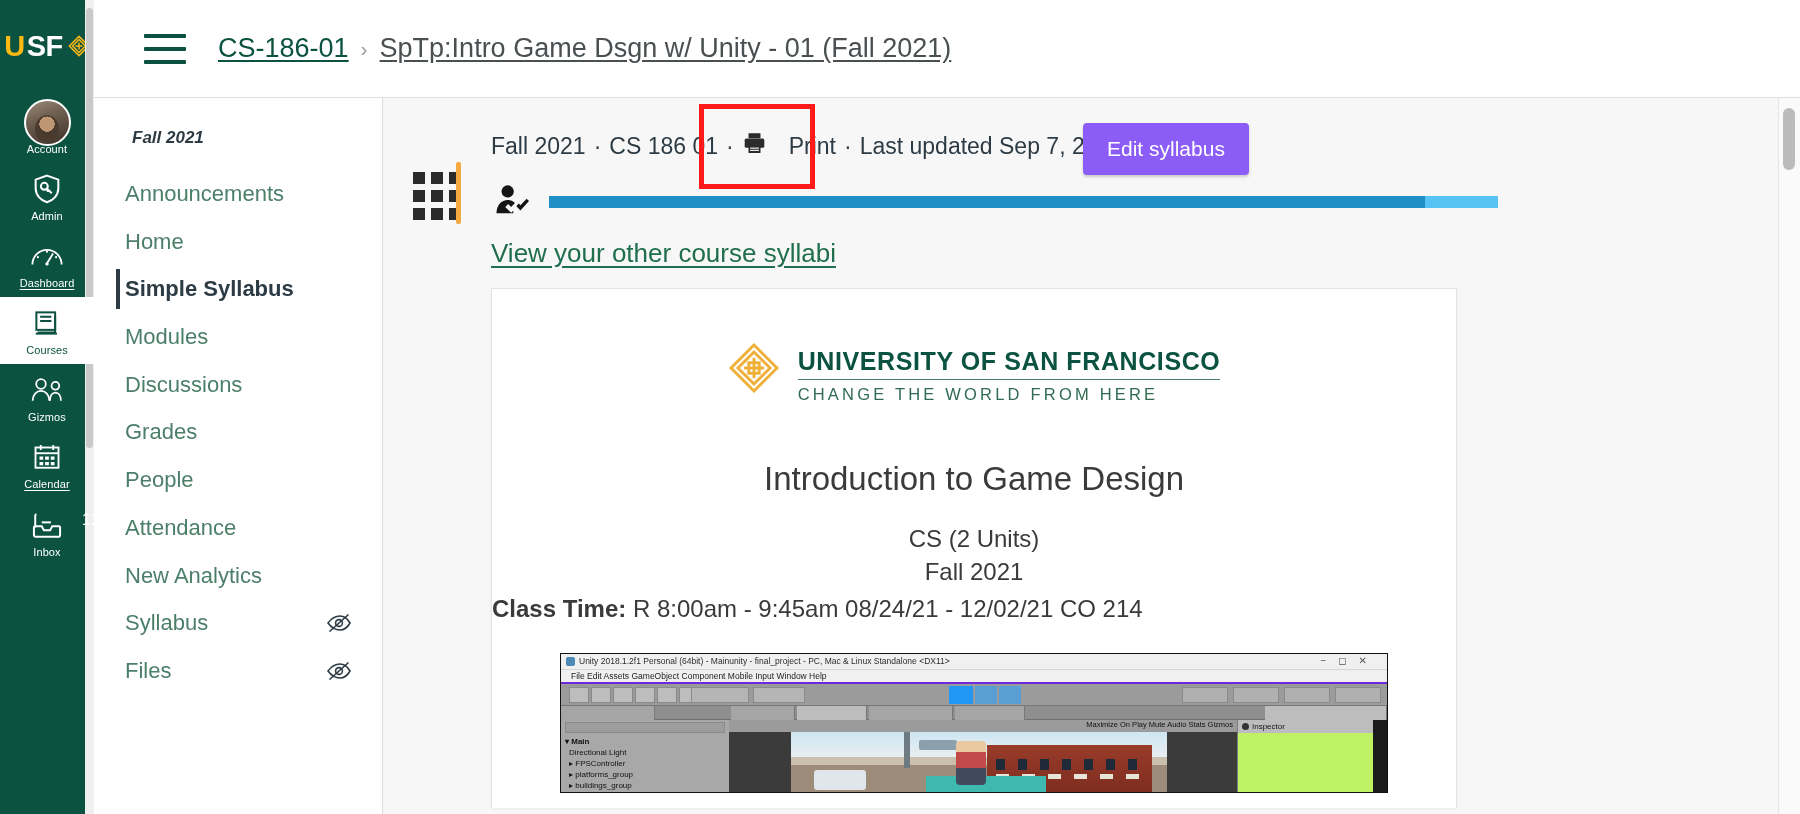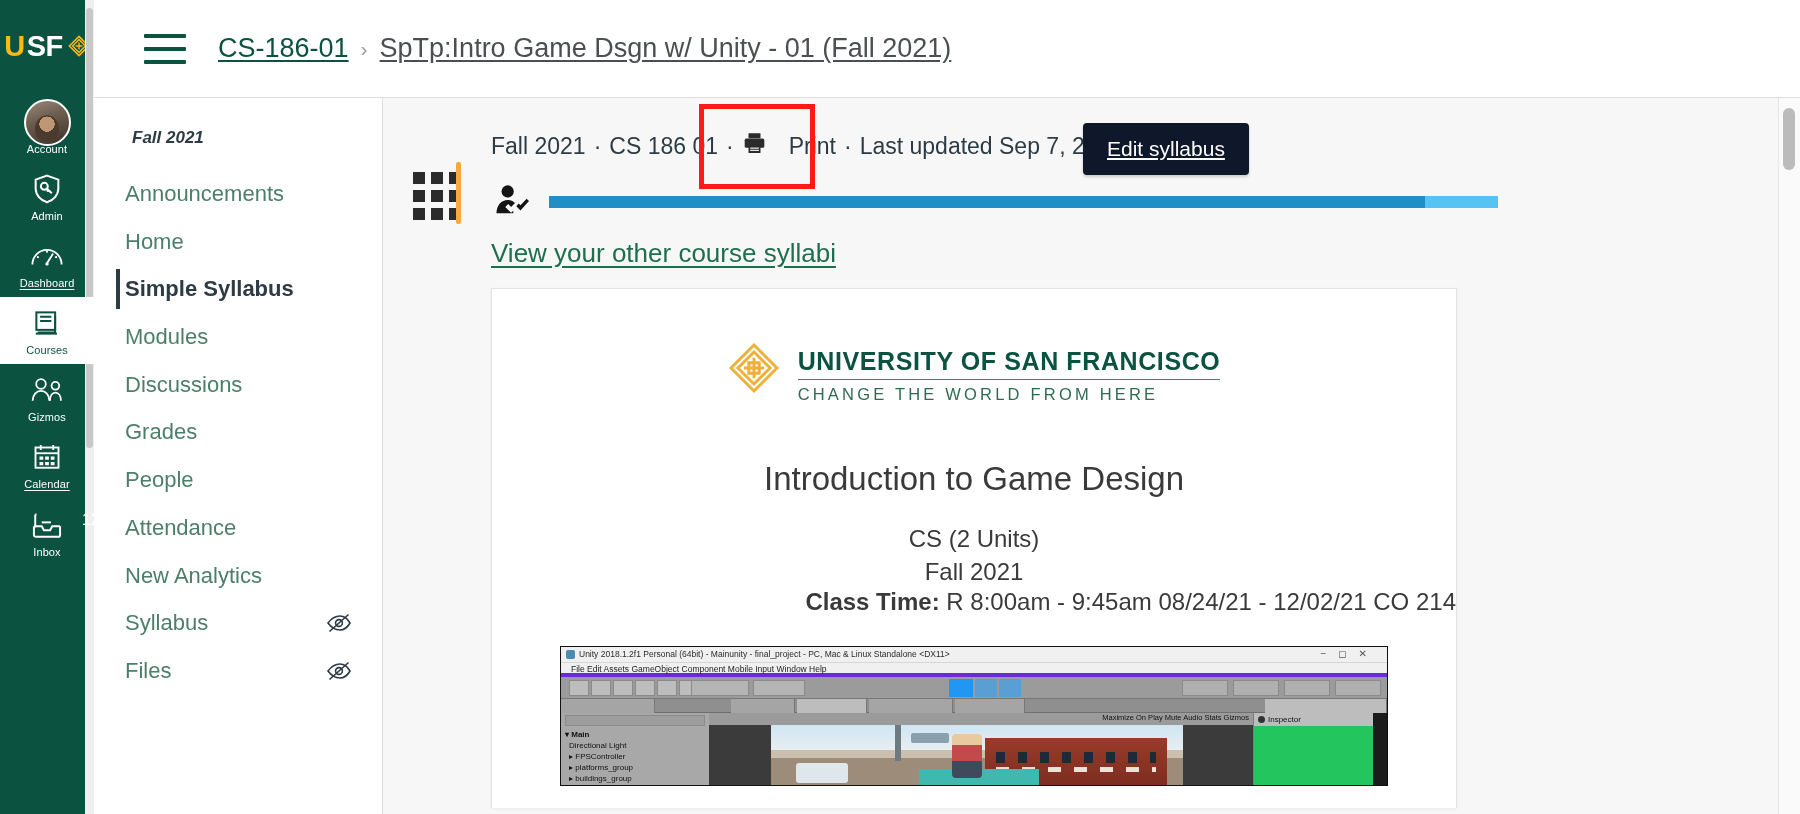--- a/index.html
+++ b/index.html
@@ -181,27 +181,26 @@
   }
   .print-highlight {
     position: absolute; left: 316px; top: 6px;
     width: 116px; height: 85px;
     border: 5px solid #FF1A1A;
     pointer-events: none;
     z-index: 5;
   }
   .edit-btn {
     position: absolute; left: 700px; top: 25px;
-    background: #0f172a; color:#ffffff;
+    background: #8b5cf6; color:#ffffff;
     border: none; border-radius: 4px;
     font-family: "Liberation Sans", sans-serif;
     font-size: 21px; padding: 14px 24px;
     cursor: pointer;
     box-shadow: 0 2px 3px rgba(0,0,0,.18);
-    text-decoration: underline;
   }
 
   .progress-row {
     position: absolute; left: 110px; top: 86px;
     display: flex; align-items: center; width: 1040px;
   }
   .person-check { flex: 0 0 auto; margin-right: 16px; }
   .pbar { position: relative; height: 12px; flex: 1 1 auto; display:flex; }
   .pbar .seg-dark { background:#1F8FC6; height: 12px; }
   .pbar .seg-light { background:#57C3F5; height: 12px; }
@@ -231,70 +230,70 @@
     border-bottom: 1.5px solid #4C7F6A; padding-bottom: 3px;
   }
   .usf-doc-text .l2 {
     font-size: 16.5px; letter-spacing: 3.2px; color:#2F6B52; padding-top: 5px;
   }
   .doc-title {
     text-align:center; font-size: 33px; color: #3a3a3a; margin-top: 56px; font-weight: 400;
   }
   .doc-sub { text-align:center; font-size: 24px; color:#3a3a3a; margin-top: 27px; }
   .doc-sub2 { text-align:center; font-size: 24px; color:#3a3a3a; margin-top: 5px; }
-  .doc-classtime { text-align:right; font-size: 24px; color:#3a3a3a; margin-top: 2px; }
+  .doc-classtime { text-align:left; font-size: 24px; color:#3a3a3a; margin-top: 9px; }
   .doc-classtime b { font-weight: 700; }
 
   
   .unity-shot {
     margin: 30px auto 0 auto; width: 828px; height: 140px;
     background: #1b1b1b; position: relative; overflow: hidden;
     border: 1px solid #111;
   }
   .u-titlebar { height: 16px; background:#f0f0f0; position:relative; border-bottom:1px solid #d6d6d6;}
   .u-titlebar .t { position:absolute; left: 18px; top: 2px; font-size: 8.5px; color:#2b2b2b; white-space:nowrap;}
   .u-titlebar .ico { position:absolute; left:5px; top:3px; width:9px; height:9px; background:#4a8ab5; border-radius:2px;}
   .u-titlebar .wbtns { position:absolute; right: 8px; top:1px; font-size: 10px; color:#555; letter-spacing: 12px;}
-  .u-menubar { height: 14px; background:#f0f0f0; border-bottom:4px solid #6d28d9; position:relative;text-decoration:underline;}
+  .u-menubar { height: 14px; background:#f0f0f0; border-bottom:2px solid #6d28d9; position:relative;text-decoration:underline;}
   .u-menubar .m { position:absolute; top:1px; font-size: 8.5px; color:#222; white-space: nowrap; left:10px;}
   .u-toolbar { height: 22px; background:#9b9b9b; position:relative; border-bottom:1px solid #777;}
   .u-toolbar .grp { position:absolute; left:8px; top:3px; display:flex; gap:2px;}
   .u-toolbar .grp i { display:block; width:20px;height:16px;background:#bdbdbd;border:1px solid #8a8a8a;}
   .u-toolbar .pivot { position:absolute; left:130px; top:3px; width:58px;height:16px;background:#b5b5b5;border:1px solid #8a8a8a;}
   .u-toolbar .local { position:absolute; left:192px; top:3px; width:52px;height:16px;background:#b5b5b5;border:1px solid #8a8a8a;}
   .u-toolbar .play { position:absolute; left:388px; top:2px; width:24px;height:18px;background:#2196F3;}
   .u-toolbar .pause { position:absolute; left:414px; top:2px; width:22px;height:18px;background:#5a9fd4;}
   .u-toolbar .step { position:absolute; left:438px; top:2px; width:22px;height:18px;background:#5a9fd4;}
   .u-toolbar .rgt { position:absolute; right: 6px; top:3px; display:flex; gap:5px;}
   .u-toolbar .rgt i { display:block; height:16px; background:#b0b0b0; border:1px solid #8a8a8a; width:46px;}
   .u-tabs { height: 14px; background:#8f8f8f; position:relative; border-bottom:1px solid #6f6f6f;}
   .u-tabs .tb { position:absolute; top:0; height:14px; background:#a5a5a5; border-right:1px solid #777; font-size:8px; color:#151515; padding:1px 6px; white-space:nowrap;}
   .u-body { position:absolute; left:0; right:0; top:66px; bottom:0; display:flex; }
-  .u-hier { width: 148px; background:#a8a8a8; position:relative; font-size:8px; color:#111; padding: 2px 4px;}
+  .u-hier { width: 168px; background:#a8a8a8; position:relative; font-size:8px; color:#111; padding: 2px 4px;}
   .u-hier .cr { height:11px; background:#9d9d9d; border:1px solid #8a8a8a; margin-bottom:3px;}
   .u-hier .row { line-height: 11px; white-space:nowrap; padding-left: 4px;}
   .u-hier .row.b { font-weight:700; padding-left:0; }
   .u-game { flex: 1 1 auto; position: relative; background:#15803d; overflow:hidden;}
   .u-game .gamebar { height: 12px; background:#9b9b9b; position:relative;}
   .u-game .gamebar .lbl { position:absolute; right: 4px; top:0; font-size:7.5px; color:#111; white-space:nowrap;}
   .u-game .scene { position:absolute; left: 62px; right: 70px; top: 12px; bottom:0; overflow:hidden;
      background: linear-gradient(#b9d9ec 0 38%, #cbbfae 38% 55%, #9d8c79 55% 100%); }
   .u-game .sky-hz { position:absolute; left:0; right:0; top:0; height:42%; background:linear-gradient(#cfe6f2,#e8eef1);}
   .u-game .bldgA { position:absolute; left: 52%; right: 4%; top: 22%; bottom: 0; background: linear-gradient(#9a3b2a,#7d2d20); }
   .u-game .bldgA::after{ content:""; position:absolute; left:6%; right:6%; top: 30%; height: 22%;
       background: repeating-linear-gradient(90deg,#1e2a38 0 9px, transparent 9px 22px); }
   .u-game .bldgA::before{ content:""; position:absolute; left:6%; right:6%; top: 62%; height: 10%;
       background: repeating-linear-gradient(90deg,#e9e4d8 0 13px, transparent 13px 26px); }
   .u-game .pole { position:absolute; left: 30%; top: 0; width: 6px; bottom: 40%; background:#6e7a82;}
   .u-game .lamp { position:absolute; left: 34%; top: 14%; width: 38px; height: 10px; background:#8aa0ac; border-radius:2px;}
   .u-game .char { position:absolute; left: 44%; bottom: 12%; width: 30px; height: 44px;
       background: linear-gradient(#e8c9a0 0 26%, #c24a4a 26% 62%, #3f4a5c 62% 100%); border-radius: 4px;}
   .u-game .car { position:absolute; left: 6%; bottom: 4%; width: 52px; height: 20px; background:#dfe7ec; border-radius: 3px;}
   .u-game .teal { position:absolute; left: 36%; bottom: 0; width: 120px; height: 16px; background:#3fb8b0; }
-  .u-insp { width: 120px; background:#22c55e; position:relative; border-left:1px solid #7d7d7d;}
+  .u-insp { width: 136px; background:#bef264; position:relative; border-left:1px solid #7d7d7d;}
   .u-insp .ih { height: 13px; background:#bdbdbd; font-size:8px; color:#111; padding-left: 14px; line-height:13px; white-space:nowrap;}
   .u-insp .dot { position:absolute; left:4px; top:3px; width:7px;height:7px;border-radius:50%;background:#333;}
   .u-right-black { width: 14px; background:#1b1b1b;}
   .u-gamedark { position:absolute; left:0; top:12px; width:62px; bottom:0; background:#3b3b3b;}
   .u-gamedark2 { position:absolute; right:0; top:12px; width:70px; bottom:0; background:#3b3b3b;}
 </style>
 </head>
 <body>
 
 <div class="app">

